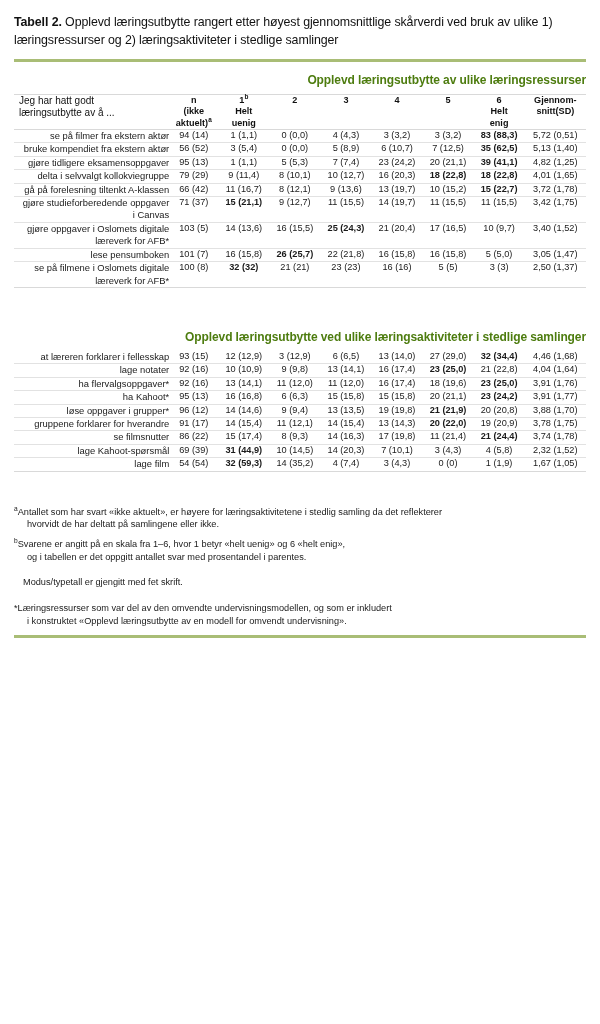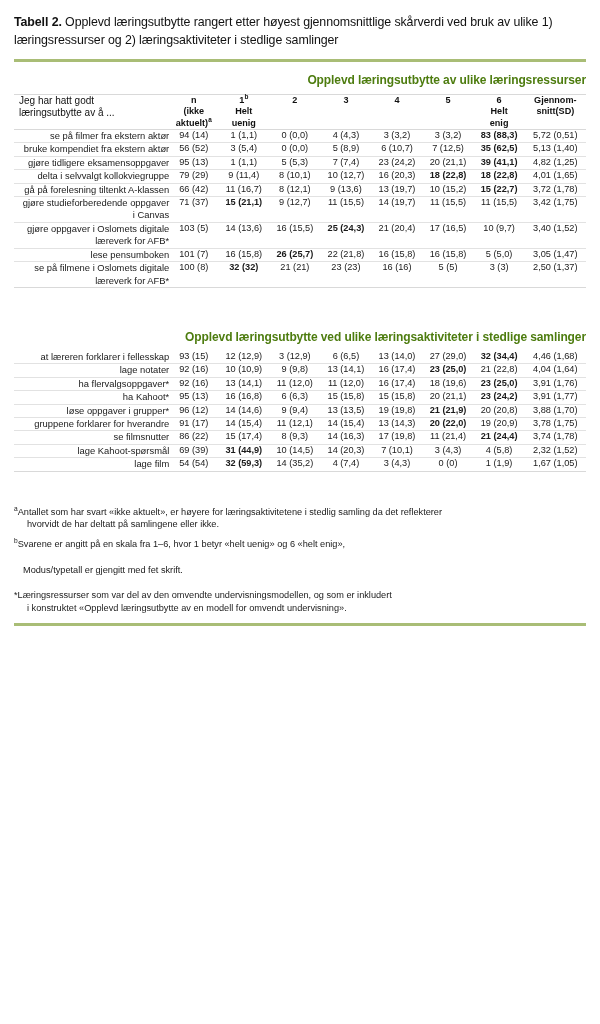--- a/index.html
+++ b/index.html
@@ -433,20 +433,20 @@
           <td>1 (1,9)</td>
           <td>1,67 (1,05)</td>
         </tr>
       </tbody>
   </table>
 
   <div class="gap2"></div>
 
   <div class="footnotes">
     <p><span class="mark">a</span><span>Antallet som har svart «ikke aktuelt», er høyere for læringsaktivitetene i stedlig samling da det reflekterer</span><span class="ln2">hvorvidt de har deltatt på samlingene eller ikke.</span></p>
-    <p><span class="mark">b</span><span>Svarene er angitt på en skala fra 1–6, hvor 1 betyr «helt uenig» og 6 «helt enig»,</span></p>
+    <p><span class="mark">b</span><span>Svarene er angitt på en skala fra 1–6, hvor 1 betyr «helt uenig» og 6 «helt enig»,</span><span class="ln2">og i tabellen er det oppgitt antallet svar med prosentandel i parentes.</span></p>
     <p class="plain">Modus/typetall er gjengitt med fet skrift.</p>
     <p><span class="mark star">*</span><span>Læringsressurser som var del av den omvendte undervisningsmodellen, og som er inkludert</span><span class="ln2">i konstruktet «Opplevd læringsutbytte av en modell for omvendt undervisning».</span></p>
   </div>
 
   <div class="rule-green bottom"></div>
 
 </div>
 
 </body></html>

